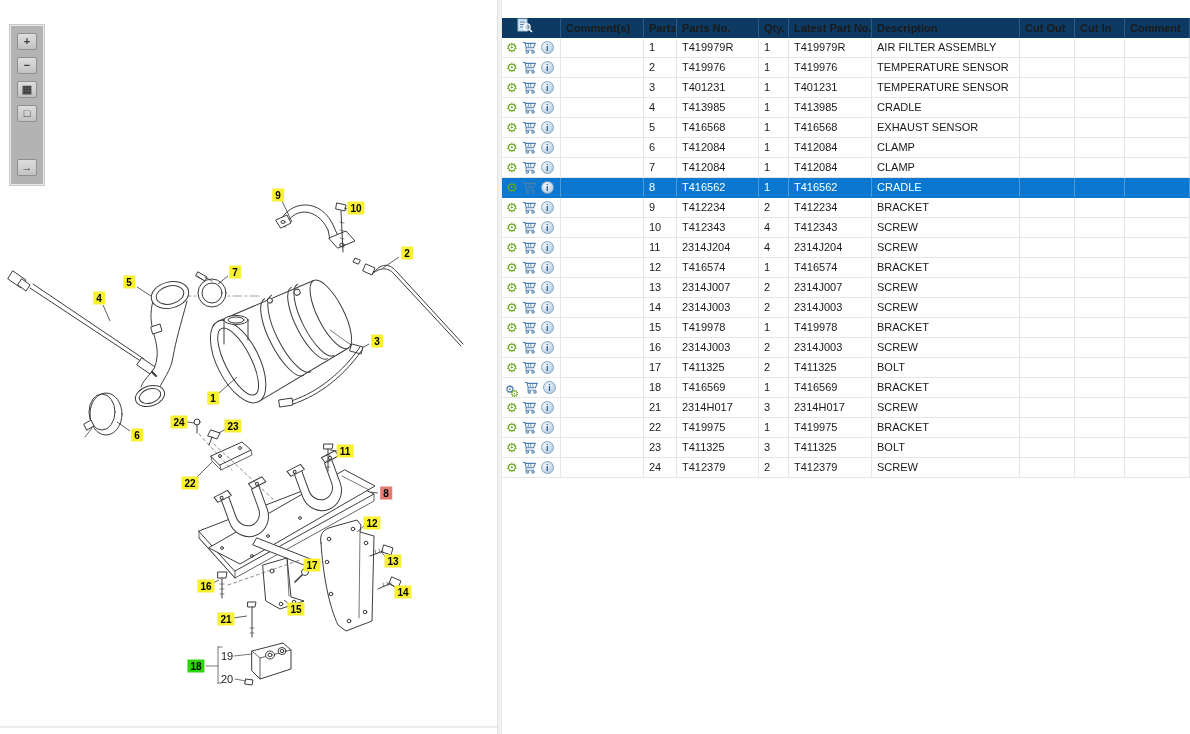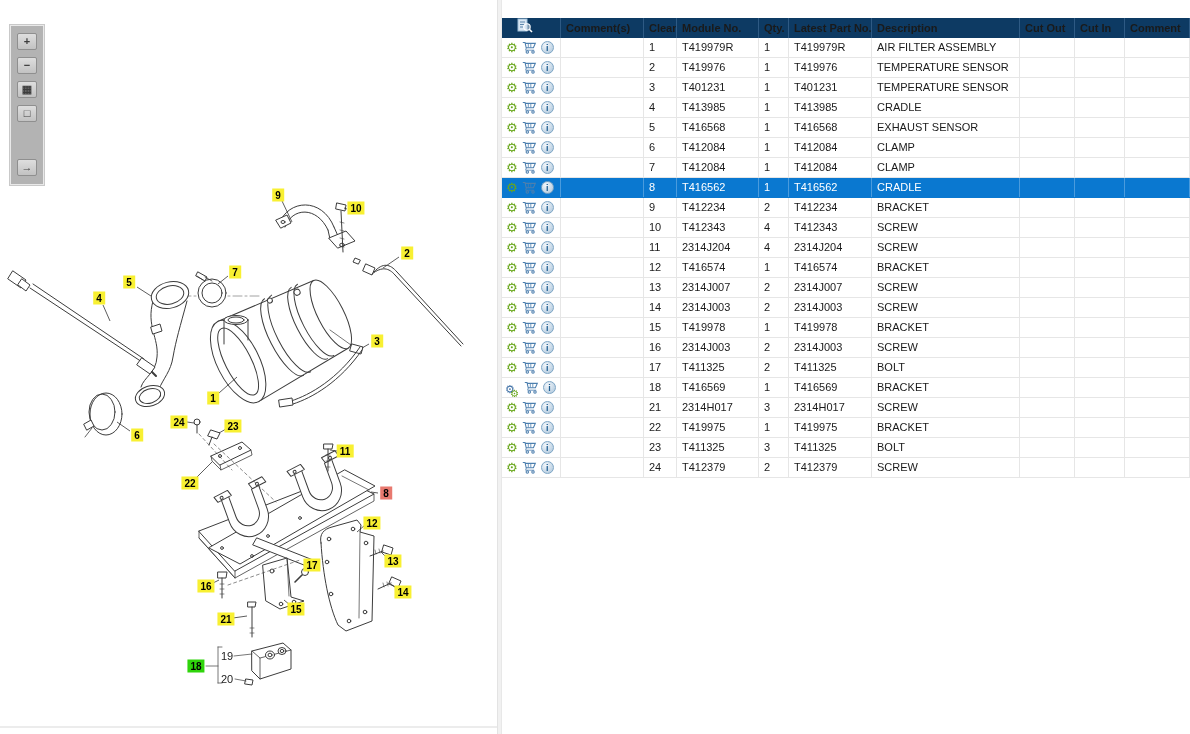--- a/index.html
+++ b/index.html
@@ -280,22 +280,22 @@
 
   <div class="table-panel">
     <div class="thead" id="thead">
         <div class="cell" style="width: 59px; padding-left: 14px;"><svg width="17" height="15" viewBox="0 0 17 15">
             <rect x="2" y="1" width="9" height="12" fill="#d9e6f2" stroke="#9fc0da"></rect>
             <path d="M4,4 h5 M4,6.5 h5 M4,9 h3" stroke="#5d86ab" stroke-width="1"></path>
             <circle cx="11" cy="9" r="3.2" fill="rgba(217,230,242,0.55)" stroke="#ffffff" stroke-width="1.1"></circle>
             <path d="M13.3,11.3 L16,14" stroke="#ffffff" stroke-width="1.6"></path>
           </svg></div>
         <div class="cell" style="width: 83px;">Comment(s)</div>
-        <div class="cell" style="width: 33px;">Clean</div>
-        <div class="cell" style="width: 82px;">Module No.</div>
+        <div class="cell" style="width: 33px;">Parts</div>
+        <div class="cell" style="width: 82px;">Parts No.</div>
         <div class="cell" style="width: 30px;">Qty.</div>
         <div class="cell" style="width: 83px;">Latest Part No.</div>
         <div class="cell" style="width: 148px;">Description</div>
         <div class="cell" style="width: 55px;">Cut Out</div>
         <div class="cell" style="width: 50px;">Cut In</div>
         <div class="cell" style="width: 65px;">Comment</div>
       </div>
     <div id="tbody">
         <div class="trow">
           <div class="cell icons" style="width: 59px;">

